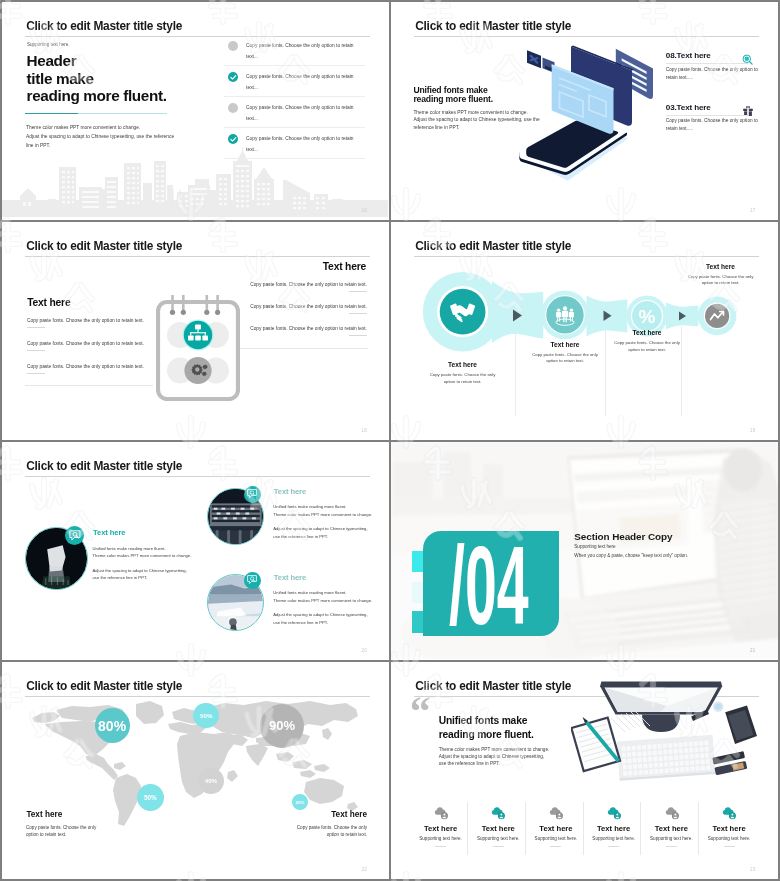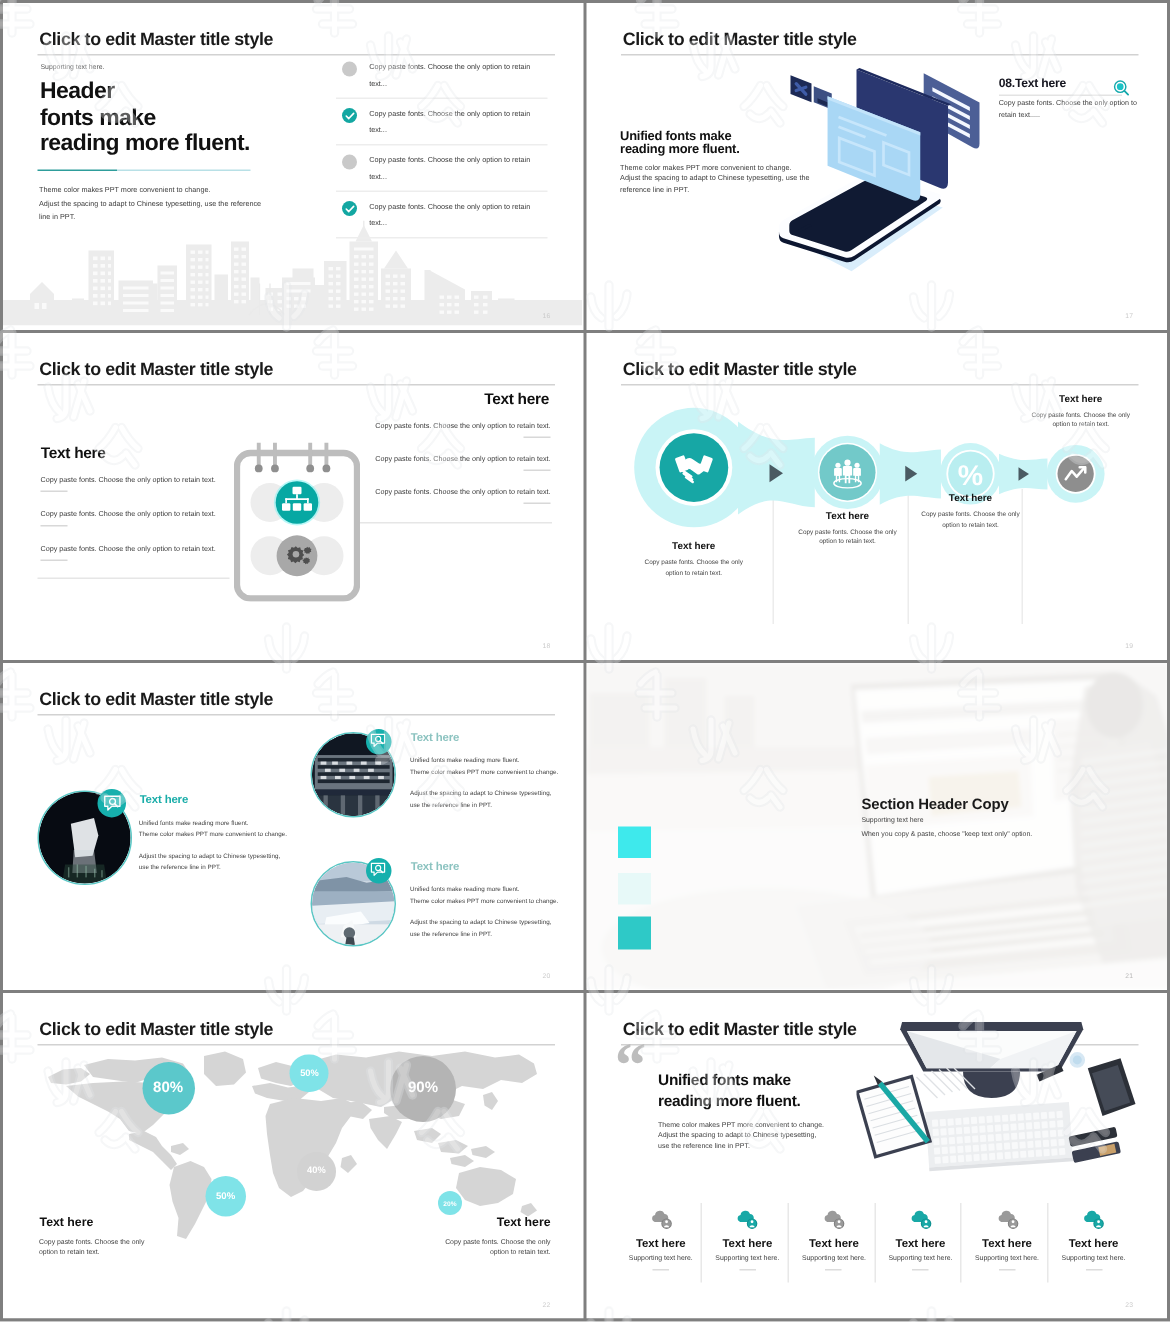--- a/index.html
+++ b/index.html
@@ -94,23 +94,23 @@
   .s6-hdr{position:absolute;left:183.3px;top:88.8px;font-size:9.95px;font-weight:bold;color:#1a1a1a;letter-spacing:-0.1px;}
   .s6-sub{position:absolute;left:183.3px;top:102.4px;font-size:4.6px;color:#3d3d3d;}
   .s6-note{position:absolute;left:183.3px;top:111.2px;font-size:4.6px;color:#3d3d3d;}
 
   
   #s7 .titlerule{width:345px;}
   #s7 .pagenum{right:22px;bottom:7px;}
   .s7-map{position:absolute;left:28px;top:36px;width:330px;height:130px;}
   .s7-b{position:absolute;border-radius:50%;display:flex;align-items:center;justify-content:center;
         color:#fff;font-weight:bold;}
-  .s7-b.b1{left:92.6px;top:46px;width:35px;height:35px;background:#5bc8cb;font-size:10px;}
+  .s7-b.b1{left:92.6px;top:46px;width:35px;height:35px;background:#5bc8cb;font-size:14px;}
   .s7-b.b2{left:191.4px;top:40.6px;width:25.8px;height:25.8px;background:#7fe3e8;font-size:6.2px;}
-  .s7-b.b3{left:257.8px;top:41.8px;width:44.4px;height:44.4px;background:#b4b4b4;font-size:10px;}
+  .s7-b.b3{left:257.8px;top:41.8px;width:44.4px;height:44.4px;background:#b4b4b4;font-size:13px;}
   .s7-b.b4{left:196px;top:106px;width:25.8px;height:25.8px;background:#d2d2d2;font-size:6.2px;}
   .s7-b.b5{left:134.6px;top:121.7px;width:27.6px;height:27.6px;background:#7fe3e8;font-size:6.4px;}
   .s7-b.b6{left:289.7px;top:131.8px;width:16.6px;height:16.6px;background:#7fe3e8;font-size:4.4px;}
   .s7-lh{position:absolute;left:24.4px;top:147.8px;font-size:8.2px;font-weight:bold;color:#111;}
   .s7-lt{position:absolute;left:24px;top:161.5px;font-size:4.6px;color:#3d3d3d;line-height:7.8px;}
   .s7-rh{position:absolute;right:22px;top:147.8px;font-size:8.2px;font-weight:bold;color:#111;}
   .s7-rt{position:absolute;right:22px;top:161.5px;font-size:4.6px;color:#3d3d3d;line-height:7.8px;text-align:right;}
 
   
   #s8 .titlerule{width:345px;}
@@ -344,21 +344,21 @@
             <path d="M171 63 L171 42 M178 63 L178 42"></path>
             <path d="M164 63 Q176 48 188 63"></path>
           </g>
         </svg>
       </div>
       <div class="title">Click to edit Master title style</div>
       <div class="titlerule"></div>
       <div class="s1-sup">Supporting text here.</div>
       <div class="s1-head">
         <div>Header</div>
-        <div>fonts make</div>
+        <div>title make</div>
         <div>reading more fluent.</div>
       </div>
       <div class="s1-rule-a"></div>
       <div class="s1-rule-b"></div>
       <div class="s1-body">
         <div>Theme color makes PPT more convenient to change.</div>
         <div>Adjust the spacing to adapt to Chinese typesetting, use the reference</div>
         <div>line in PPT.</div>
       </div>
       <div class="s1-list">
@@ -465,20 +465,37 @@
         </svg>
       </div>
       <div class="s2-list">
         <div class="s2-item">
           <div class="s2-lbl">08.Text here</div>
           <div class="s2-ico">
             <svg viewBox="0 0 24 24" width="11" height="11">
               <circle cx="10.5" cy="10.5" r="8.2" fill="none" stroke="#16a9ad" stroke-width="2.1"></circle>
               <path d="M16.6 16.6 L22 22" stroke="#16a9ad" stroke-width="2.6" stroke-linecap="round"></path>
               <path d="M10.5 5.6 a4.9 4.9 0 1 0 0 9.8 a4.9 4.9 0 1 0 0 -9.8 Z" fill="#1cc3c6"></path>
+            </svg>
+          </div>
+          <div class="s2-rule"></div>
+          <div class="s2-txt">
+            <div>Copy paste fonts. Choose the only option to</div>
+            <div>retain text.....</div>
+          </div>
+        </div>
+        <div class="s2-item">
+          <div class="s2-lbl">03.Text here</div>
+          <div class="s2-ico">
+            <svg viewBox="0 0 24 24" width="12" height="12">
+              <path d="M10.4 2.2 C7.6 2.2 7.2 6.6 11.2 7.0 C11.0 4.2 12.0 2.2 10.4 2.2 Z" fill="#3b4050"></path>
+              <path d="M13.6 2.2 C16.4 2.2 16.8 6.6 12.8 7.0 C13.0 4.2 12.0 2.2 13.6 2.2 Z" fill="#3b4050"></path>
+              <rect x="2.4" y="7.4" width="19.2" height="4.6" fill="#3b4050"></rect>
+              <rect x="4.2" y="12.6" width="15.6" height="9.4" fill="#3b4050"></rect>
+              <rect x="10.4" y="6.6" width="3.2" height="16" fill="#fff"></rect>
             </svg>
           </div>
           <div class="s2-rule"></div>
           <div class="s2-txt">
             <div>Copy paste fonts. Choose the only option to</div>
             <div>retain text.....</div>
           </div>
         </div>
       </div>
       <div class="pagenum">17</div>
@@ -829,20 +846,23 @@
 
             <ellipse cx="120" cy="190" rx="110" ry="40" fill="#efedeb" opacity="0.6"></ellipse>
           </g>
           <rect width="388" height="217" fill="#ffffff" opacity="0.52"></rect>
         </svg>
       </div>
       <div class="s6-bars">
         <div class="s6-bar b1"></div>
         <div class="s6-bar b2"></div>
         <div class="s6-bar b3"></div>
+      </div>
+      <div class="s6-shape">
+        <div class="s6-num">/04</div>
       </div>
       <div class="s6-hdr">Section Header Copy</div>
       <div class="s6-sub">Supporting text here</div>
       <div class="s6-note">When you copy &amp; paste, choose "keep text only" option.</div>
       <div class="pagenum">21</div>
     </div>
       </div>
     <div class="slidewrap">
         <div class="slide" id="s7">
       <div class="title">Click to edit Master title style</div>

